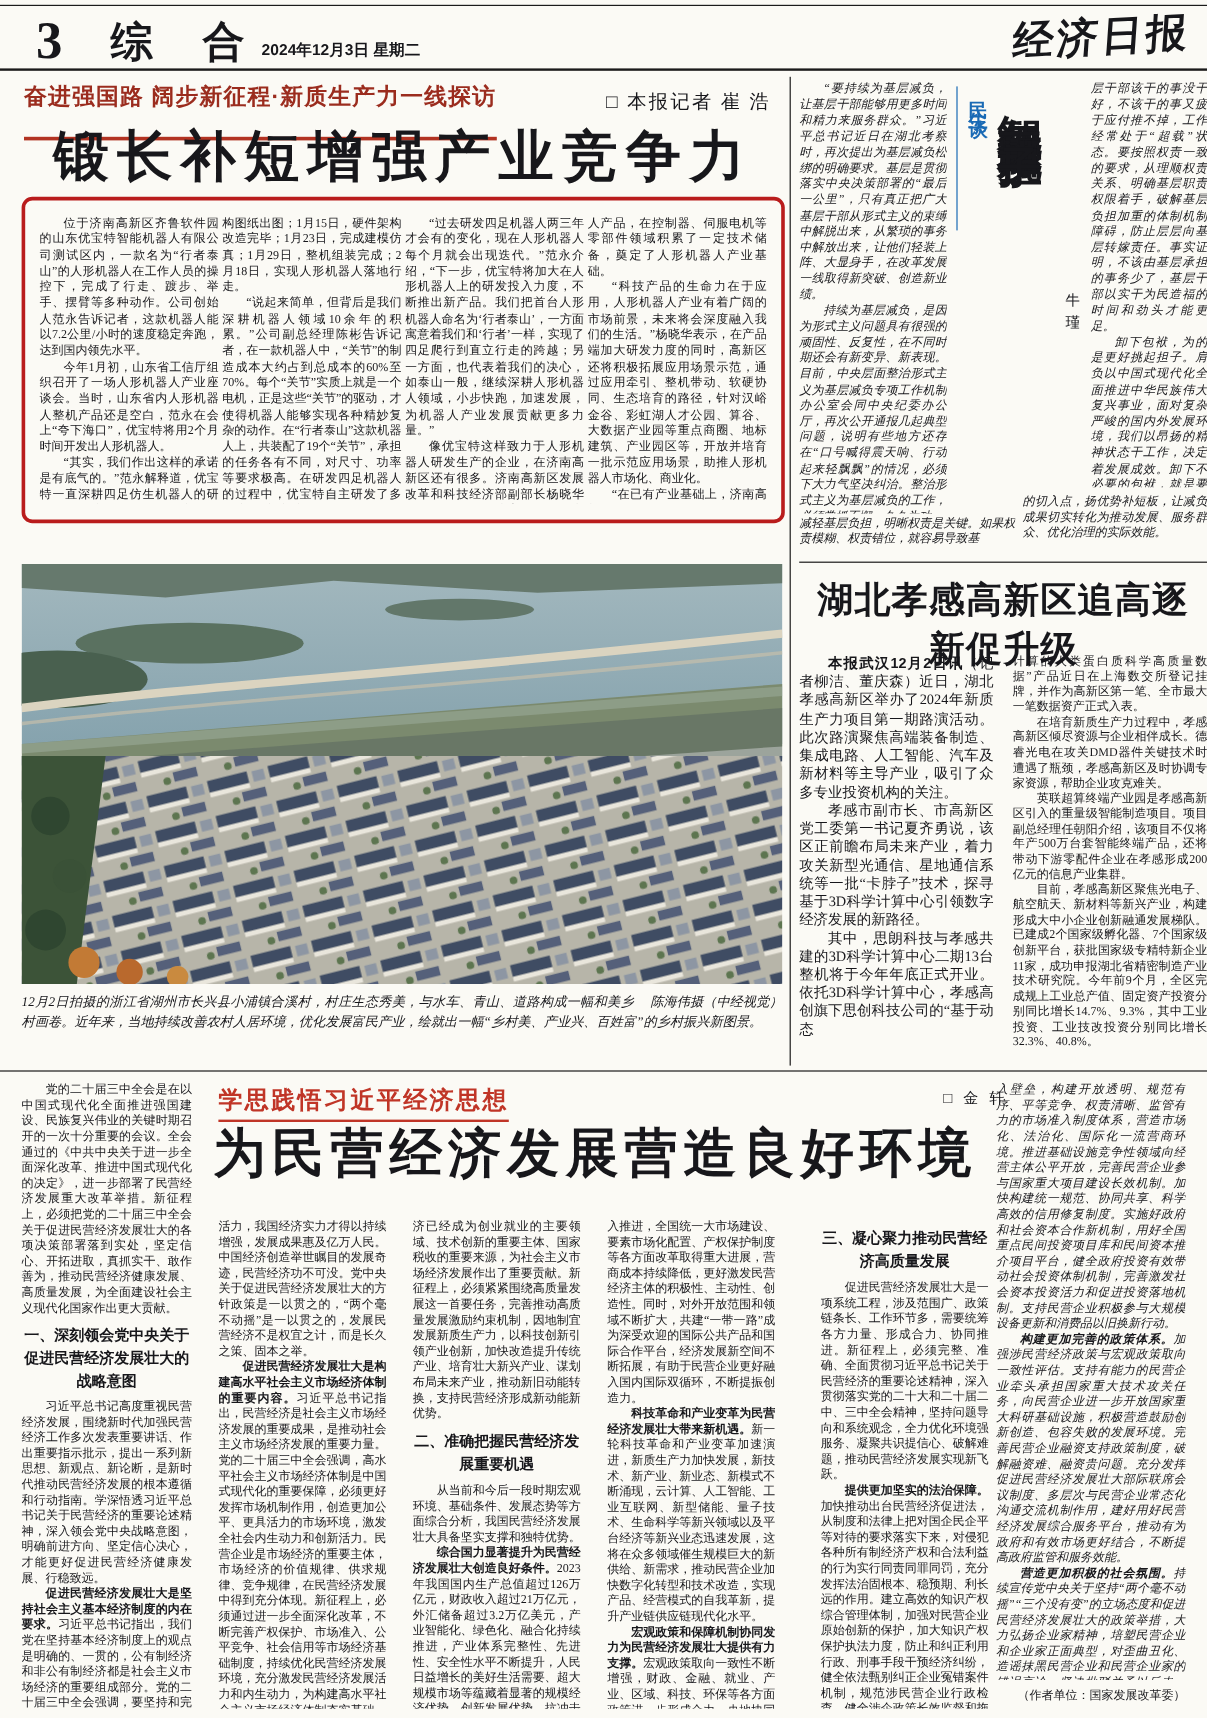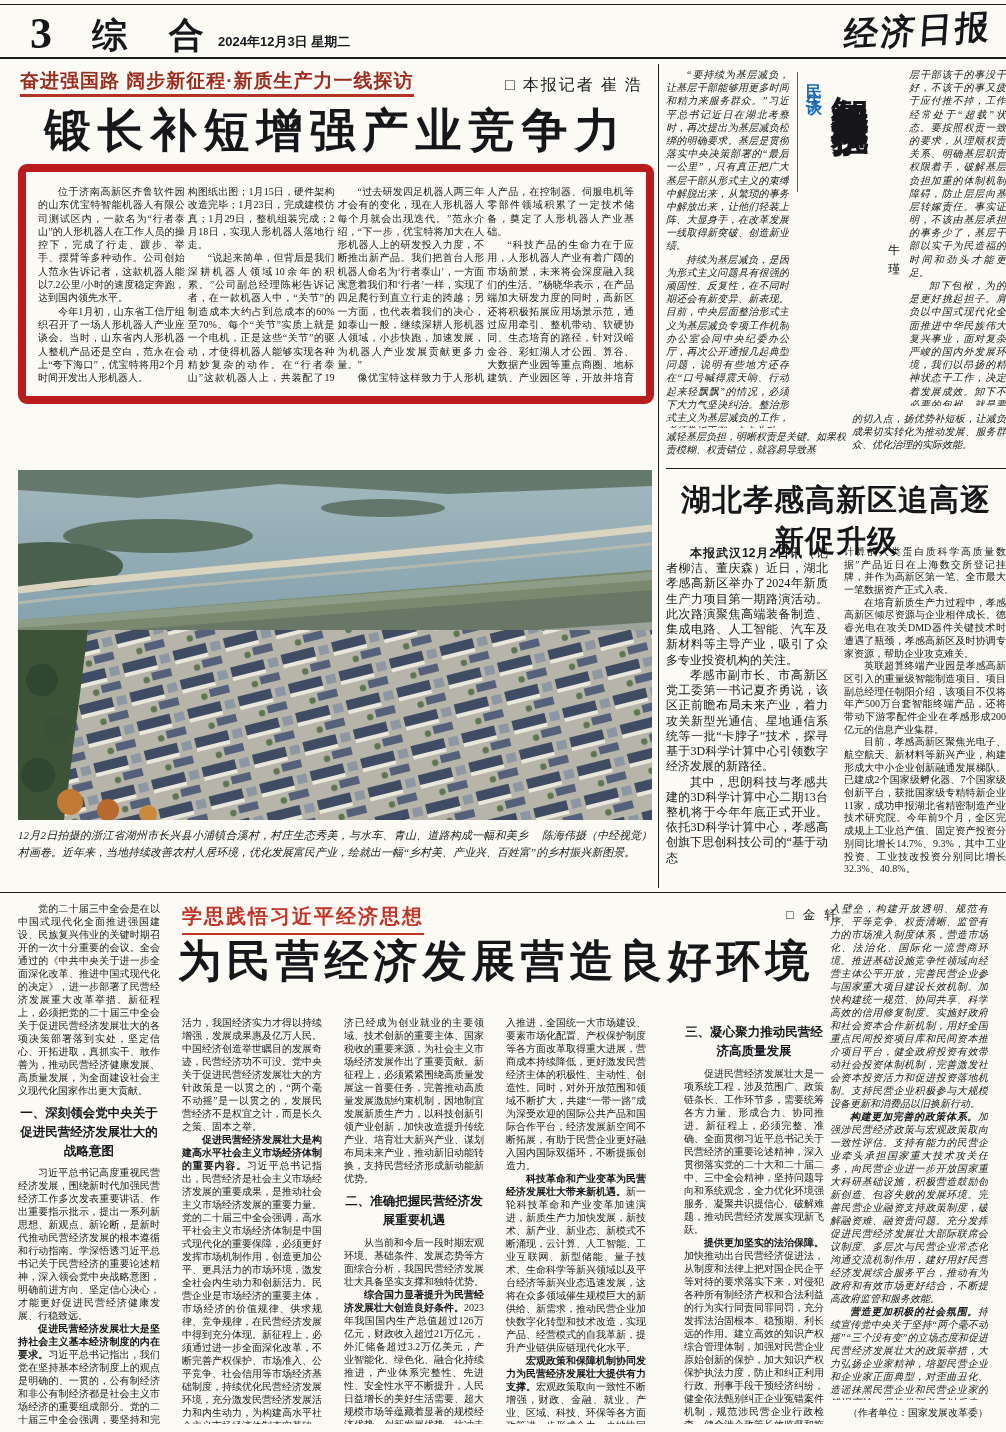--- a/index.html
+++ b/index.html
@@ -18,25 +18,25 @@
   
   .col{position:absolute;overflow:hidden;font-size:10px;line-height:1.33;text-align:justify;}
   .np{margin:0;text-align:justify;}
   .np.ind{text-indent:2em;}
   .np b{font-family:"Liberation Sans",sans-serif;}
   .nh{font-weight:900;text-align:center;margin:7px 0 6px;font-size:12.5px;line-height:1.5;
       font-family:"Liberation Sans",sans-serif;}
 
   
   .kicker{position:absolute;color:#9b2c1e;font-weight:900;font-size:19px;letter-spacing:1px;
-          font-family:"Liberation Sans",sans-serif;border-bottom:3px solid #b23322;padding-bottom:0;}
+          font-family:"Liberation Sans",sans-serif;border-bottom:3px solid #b23322;padding-bottom:20px;}
   .lead-byline{position:absolute;font-size:16px;letter-spacing:2px;}
   .lead-title{position:absolute;font-size:46px;font-weight:900;letter-spacing:7px;text-align:center;
               font-family:Liberation Serif, serif;}
-  .bluebox{position:absolute;left:18px;top:164px;width:636px;height:240px;border:8px solid #b91c1c;
+  .bluebox{position:absolute;left:18px;top:164px;width:636px;height:272px;border:3px solid #b91c1c;
            border-radius:9px;box-sizing:border-box;padding:13px 12px;display:flex;gap:3px;}
   .bluebox .bcol{flex:1;overflow:hidden;font-size:10px;line-height:1.33;}
 
   
   .photo{position:absolute;left:18px;top:470px;width:634px;height:350px;display:block;}
   .caption{position:absolute;left:18px;top:827px;width:634px;font-size:11px;line-height:1.55;
            font-style:italic;text-align:justify;}
   .caption .credit{float:right;padding-left:14px;}
 
   

